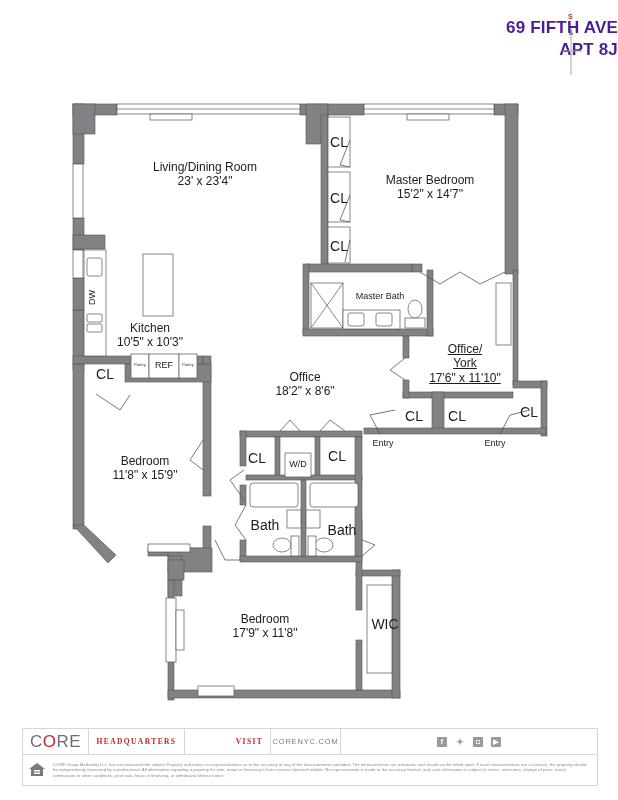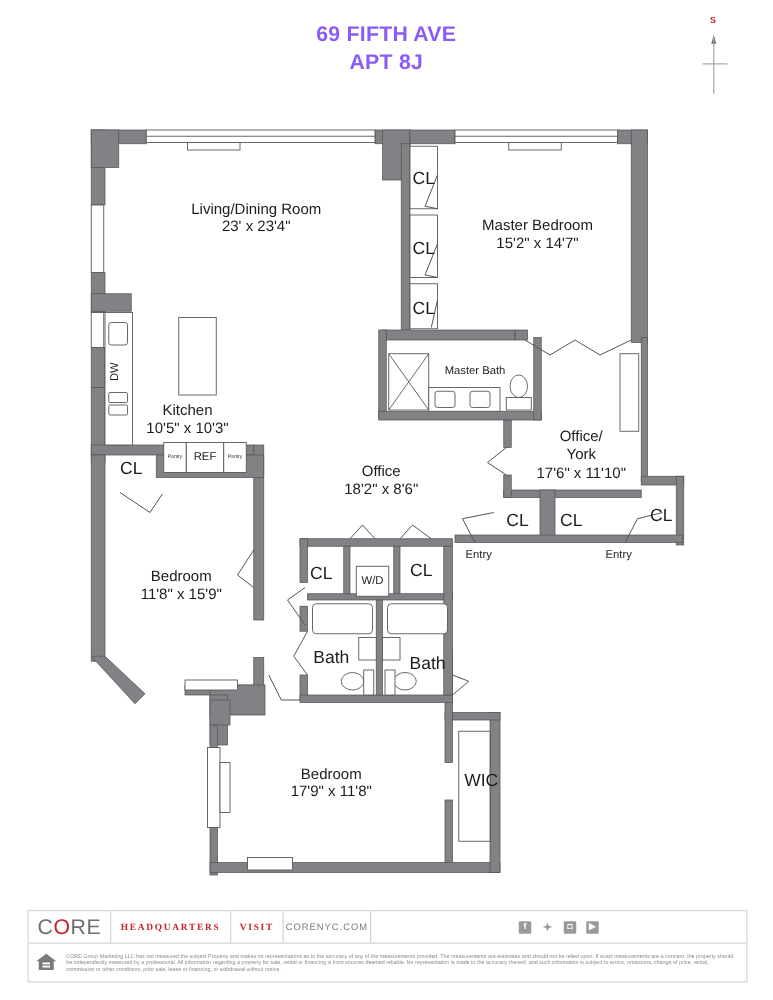--- a/index.html
+++ b/index.html
@@ -1,35 +1,35 @@
 <!DOCTYPE html>
 <html><head>
 <meta charset="utf-8">
 <style>
   html, body { margin:0; padding:0; background:#ffffff; }
   body { width:618px; height:800px; position:relative; overflow:hidden; font-family:"Liberation Sans", sans-serif; color:#222; }
-  .title { position:absolute; left:0; width:618px; text-align:center; font-family:"Liberation Sans", sans-serif; font-weight:bold; color:#8b5cf6; font-size:17px; letter-spacing:0.2px; }
+  .title { position:absolute; left:0; width:618px; text-align:right; font-family:"Liberation Sans", sans-serif; font-weight:bold; color:#4c1d95; font-size:17px; letter-spacing:0.2px; }
   .title.l1 { top:18px; }
   .title.l2 { top:40px; }
   .compass { position:absolute; left:560px; top:10px; width:24px; height:66px; }
   .compass .s { position:absolute; left:8px; top:3px; font-size:7px; color:#c5252c; font-weight:bold; }
   svg.plan { position:absolute; left:0; top:0; }
   .lbl { position:absolute; text-align:center; font-family:"Liberation Sans", sans-serif; color:#1c1c1c; white-space:nowrap; line-height:1.2; }
   .lbl.big { font-size:12px; }
   .lbl.med { font-size:14px; }
   .lbl.sm { font-size:9px; }
   .lbl.xs { font-size:4px; color:#333; }
   .footer { position:absolute; left:22px; top:728px; width:574px; height:56px; border:1px solid #d6d6d6; background:#fff; }
   .frow1 { position:absolute; left:0; top:0; width:574px; height:25px; border-bottom:1px solid #d6d6d6; display:flex; align-items:center; }
   .fcell { height:25px; display:flex; align-items:center; justify-content:center; border-right:1px solid #d6d6d6; box-sizing:border-box; }
   .core-logo { width:66px; font-size:17px; color:#6d6e70; letter-spacing:0.5px; font-family:"Liberation Sans", sans-serif; }
   .core-logo .o { color:#c5252c; }
   .hq { width:96px; font-family:"Liberation Serif", serif; color:#c5252c; font-size:7.5px; letter-spacing:1.4px; font-weight:bold; }
   .addr { width:206px; color:#7a7a7a; font-size:7.5px; }
-  .visit { width:42px; font-family:"Liberation Serif", serif; color:#c5252c; font-size:7.5px; letter-spacing:1.4px; font-weight:bold; }
+  .visit { width:42px; font-family:"Liberation Serif", serif; color:#c5252c; font-size:7.5px; letter-spacing:1.4px; font-weight:bold;margin-left:44px; }
   .site { width:70px; color:#7a7a7a; font-size:7.5px; letter-spacing:0.8px; }
   .social { flex:1; border-right:none; gap:8px; color:#8a8a8a; font-size:9px; }
   .social span { display:inline-block; width:10px; height:10px; background:#9a9a9a; color:#fff; font-size:7px; line-height:10px; text-align:center; border-radius:1px; font-weight:bold; }
   .frow2 { position:absolute; left:0; top:26px; width:574px; height:30px; display:flex; align-items:center; }
   .eho { width:28px; height:30px; display:flex; align-items:center; justify-content:center; }
   .disclaimer { flex:1; font-size:4.3px; line-height:5.6px; color:#8a8a8a; padding-right:10px; padding-left:2px; }
 </style>
 </head>
 <body>
 
@@ -203,21 +203,21 @@
 </div>
 <div class="lbl sm" style="left:340px;top:291px;width:80px;">Master Bath</div>
 <div class="lbl big" style="left:100px;top:321px;width:100px;">
   <div>Kitchen</div>
   <div>10'5" x 10'3"</div>
 </div>
 <div class="lbl big" style="left:250px;top:370px;width:110px;">
   <div>Office</div>
   <div>18'2" x 8'6"</div>
 </div>
-<div class="lbl big" style="left:415px;top:342px;width:100px;">
+<div class="lbl big" style="left:415px;top:342px;width:100px;text-decoration:underline;">
   <div>Office/</div>
   <div>York</div>
   <div>17'6" x 11'10"</div>
 </div>
 <div class="lbl big" style="left:100px;top:454px;width:90px;">
   <div>Bedroom</div>
   <div>11'8" x 15'9"</div>
 </div>
 <div class="lbl big" style="left:215px;top:612px;width:100px;">
   <div>Bedroom</div>

